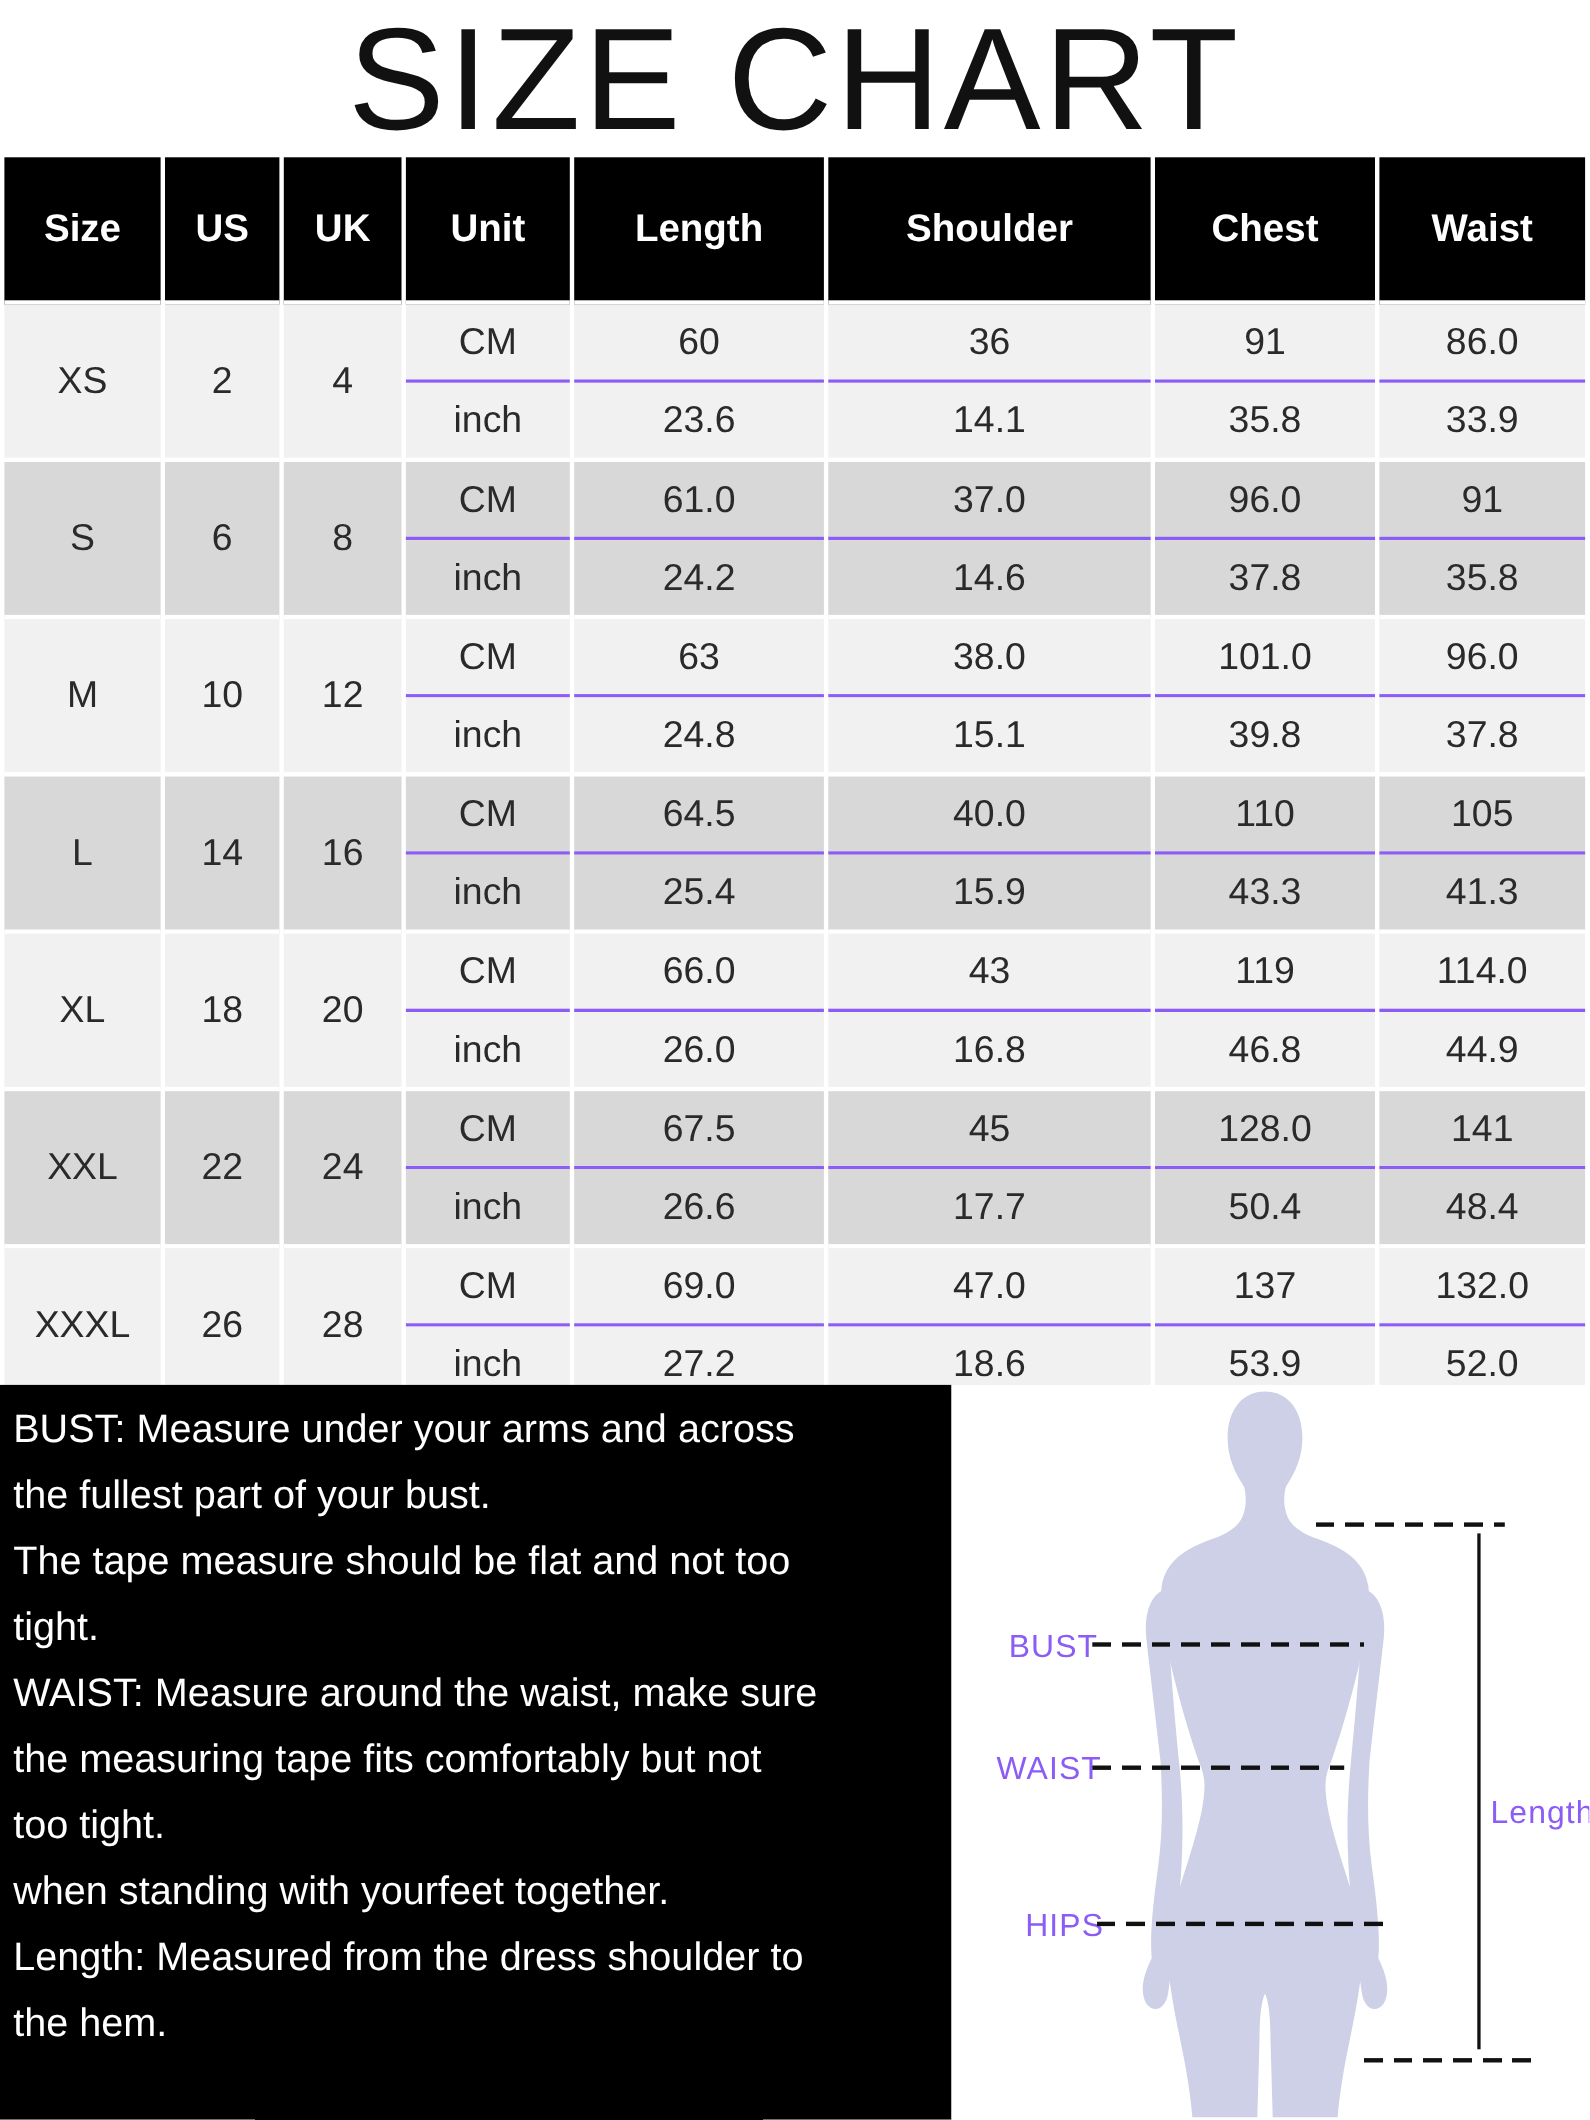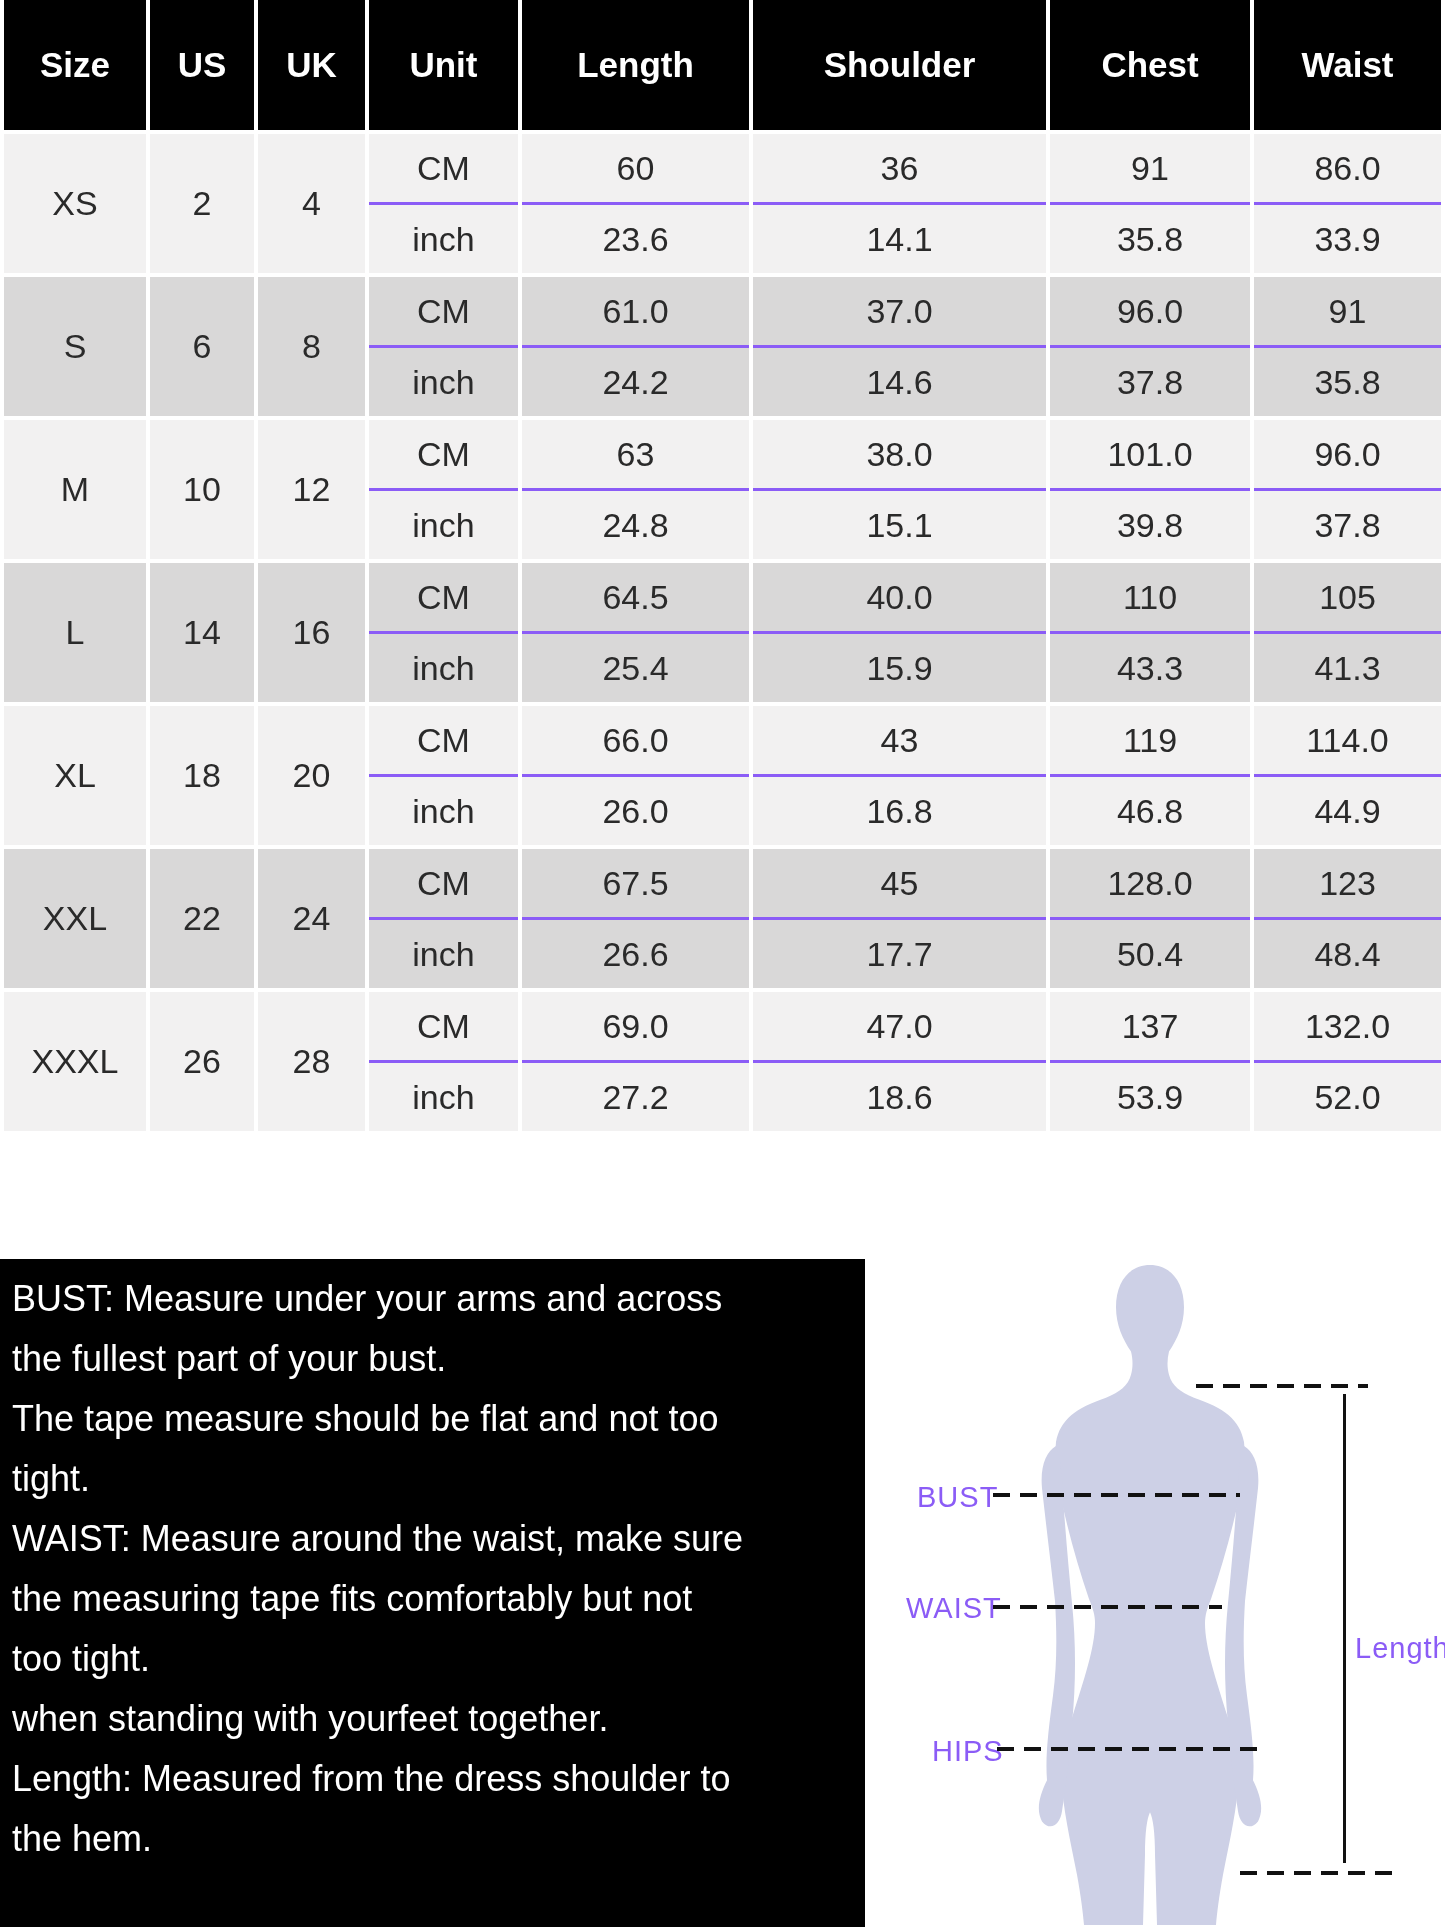--- a/index.html
+++ b/index.html
@@ -85,20 +85,21 @@
     position:absolute;
     font-size:29px;color:#8b5cf6;letter-spacing:1px;
     white-space:nowrap;
   }
 </style>
 </head>
 <body>
 
 <div class="page">
 
+  <div class="title">SIZE CHART</div>
 
   <table class="size-table">
     <colgroup>
       <col style="width:142px">
         <col style="width:104px">
         <col style="width:107px">
         <col style="width:149px">
       <col style="width:227px">
         <col style="width:293px">
         <col style="width:200px">
@@ -203,21 +204,21 @@
           <td class="group-end">44.9</td>
         </tr>
         <tr class="g-dark">
           <td rowspan="2" class="group-end">XXL</td>
           <td rowspan="2" class="group-end">22</td>
           <td rowspan="2" class="group-end">24</td>
           <td class="cm-cell">CM</td>
           <td class="cm-cell">67.5</td>
           <td class="cm-cell">45</td>
           <td class="cm-cell">128.0</td>
-          <td class="cm-cell">123</td>
+          <td class="cm-cell">141</td>
         </tr>
         <tr class="g-dark">
           <td class="group-end">inch</td>
           <td class="group-end">26.6</td>
           <td class="group-end">17.7</td>
           <td class="group-end">50.4</td>
           <td class="group-end">48.4</td>
         </tr>
         <tr class="g-light">
           <td rowspan="2" class="group-end">XXXL</td>

